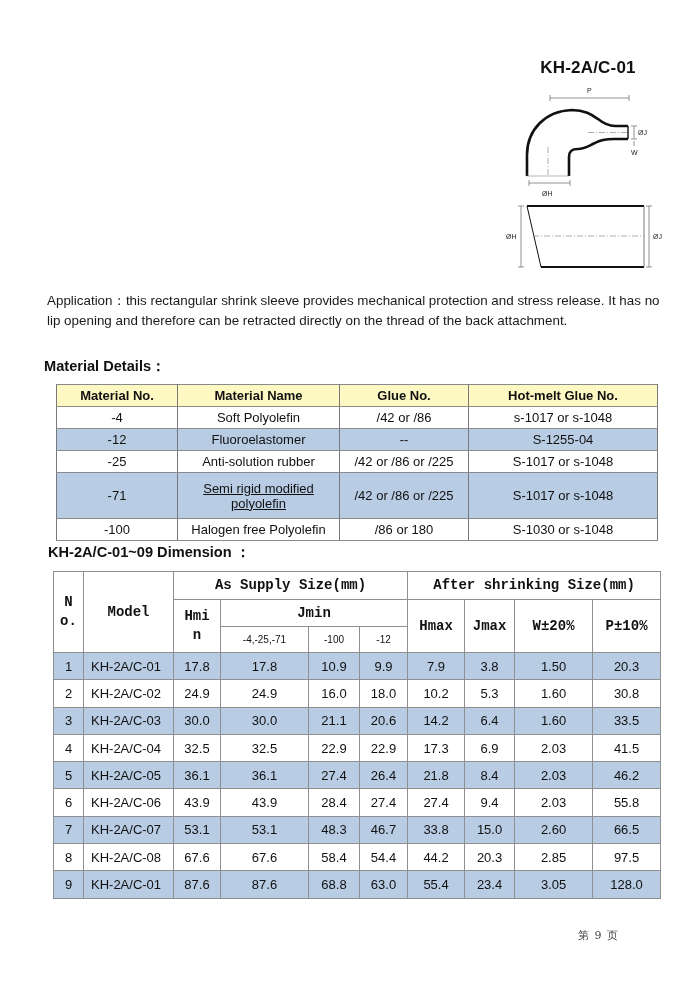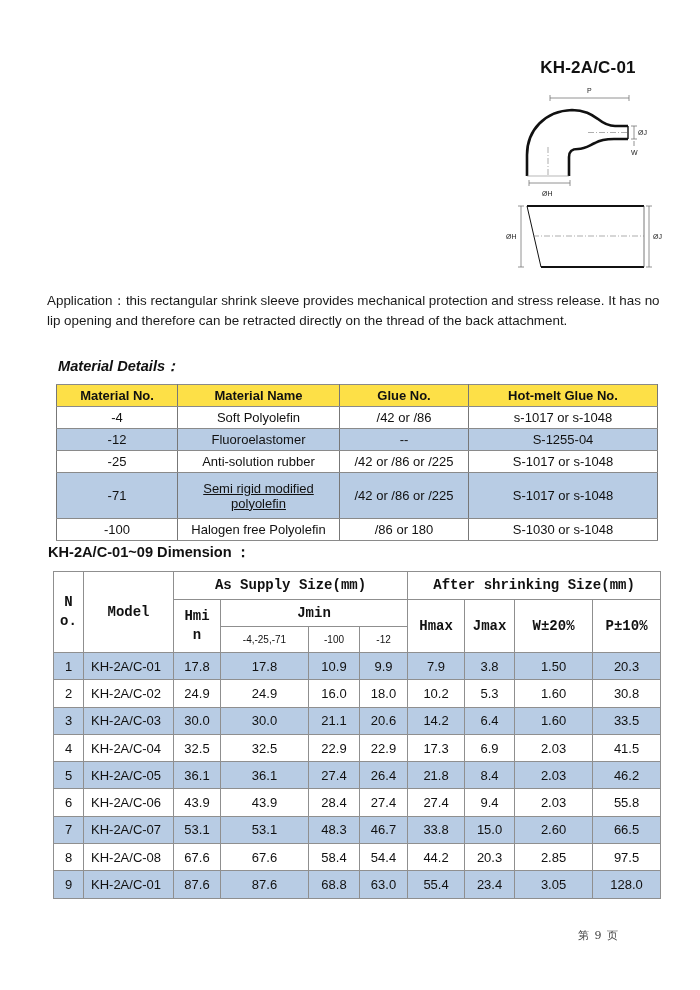--- a/index.html
+++ b/index.html
@@ -9,30 +9,30 @@
 
     #product-title { left: 518px; top: 58px; width: 140px; text-align: center;
       font-size: 17px; font-weight: bold; letter-spacing: 0.2px; }
     #elbow-diagram { left: 510px; top: 85px; }
     #sleeve-diagram { left: 500px; top: 195px; }
     .dlbl { font-family: "Liberation Sans", sans-serif; font-size: 7px; fill: #222; }
 
     #application { left: 47px; top: 291px; width: 625px; font-size: 13.4px; line-height: 20px; color: #1a1a1a; }
 
     .section-title { font-size: 14.6px; font-weight: bold; color: #111; }
-    #material-title { left: 58px; top: 357px; font-style: italic; }
+    #material-title { left: 44px; top: 357px; }
     #dimension-title { left: 48px; top: 543px; }
 
     table { border-collapse: collapse; position: absolute; table-layout: fixed; }
     td, th { text-align: center; vertical-align: middle; padding: 0; font-size: 13px; color: #111; }
 
     #material-table { left: 56px; top: 384px; width: 601px; border: 1px solid #666; }
     #material-table th, #material-table td { border-left: 1px solid #777; border-right: 1px solid #777;
       border-top: 1px solid #8a8a8a; border-bottom: 1px solid #8a8a8a; }
-    #material-table th { font-weight: bold; height: 21px; background: #fde047; }
+    #material-table th { font-weight: bold; height: 21px; background: #fef9c3; }
     #material-table td { height: 21px; line-height: 15px; }
     #material-table tr.tall td { height: 37px; }
     .band { background: #b8cce4; }
 
     #dimension-table { left: 53px; top: 571px; width: 607px; border: 1px solid #777; }
     #dimension-table th, #dimension-table td { border: 1px solid #8f8f8f; }
     #dimension-table th { font-weight: bold; font-size: 14px; line-height: 19px; font-family: Liberation Mono, monospace; }
     #dimension-table tr.h1 th { height: 27px; }
     #dimension-table tr.h2 th, #dimension-table tr.h2 td { height: 26px; }
     #dimension-table tr.h3 td { height: 25px; font-weight: normal; font-size: 10px; }

